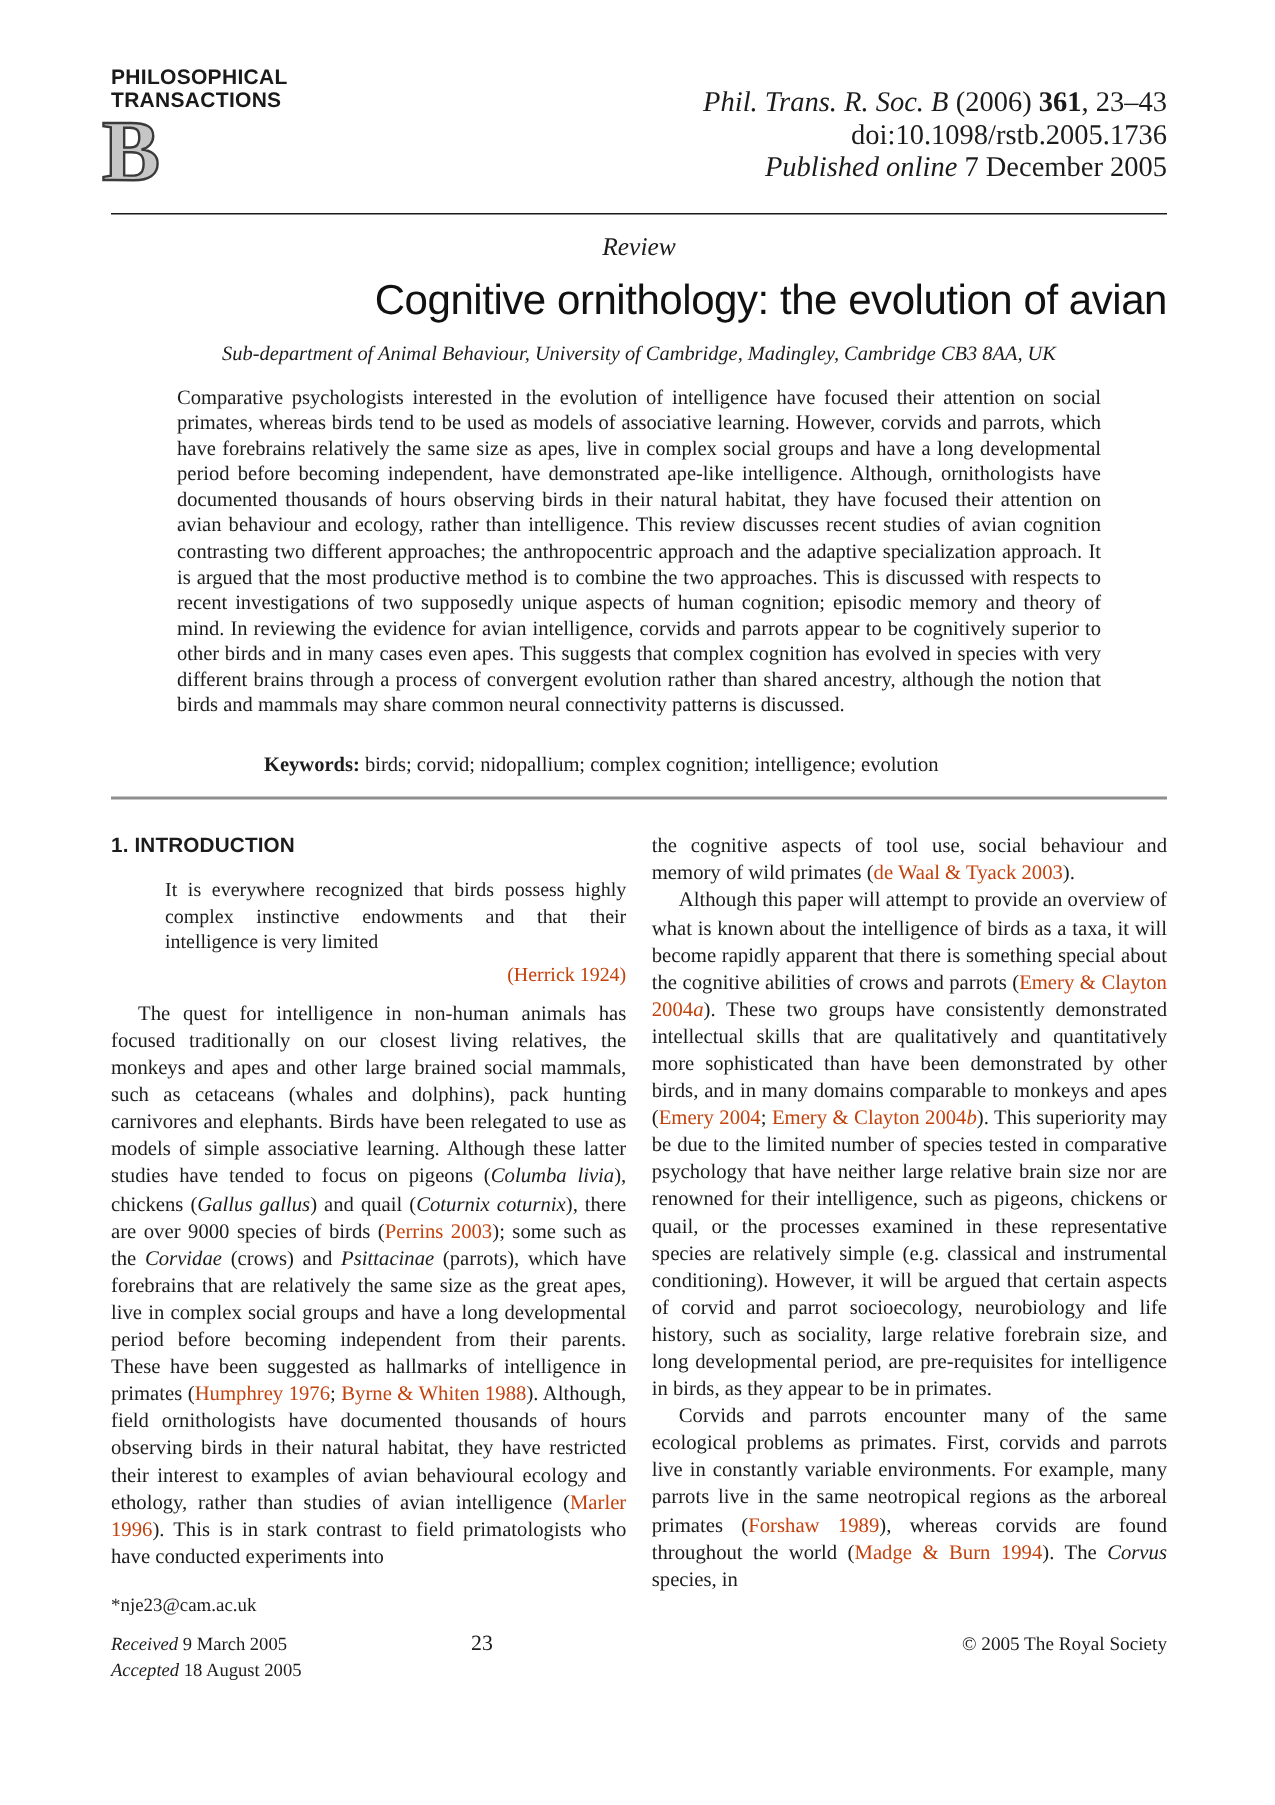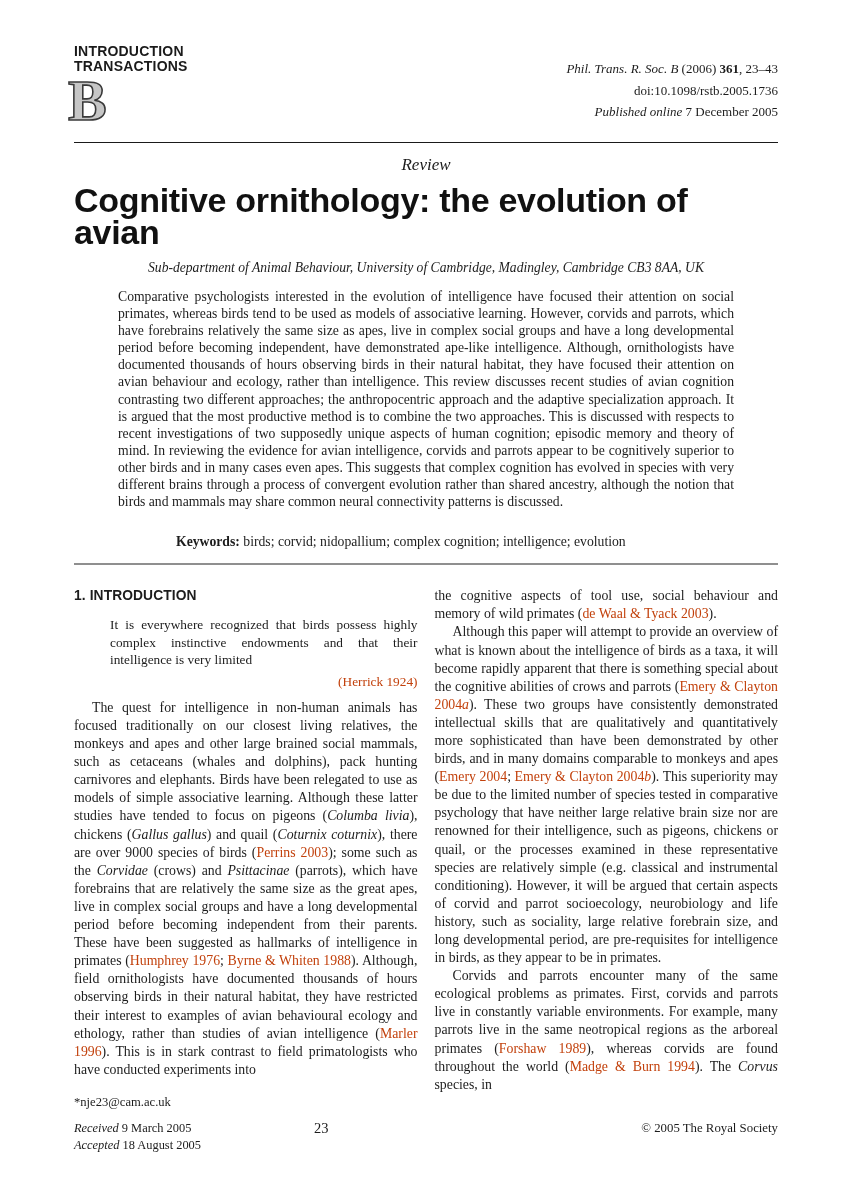--- a/index.html
+++ b/index.html
@@ -23,32 +23,32 @@
   .of-row { display: flex; align-items: center; font-size: 9.5px; letter-spacing: 1px; margin: 3px 0 2px; font-family: "Liberation Serif", serif; }
   .of-row .dash { flex: 1; height: 1.2px; background: #1a1a1a; margin: 0 3px; }
   .logo-l3, .logo-l4 { font-family: "Liberation Serif", serif; font-size: 13.5px; line-height: 16px; letter-spacing: 1.6px; }
   .logo-b {
     font-family: "Liberation Serif", serif;
     font-size: 58px; line-height: 52px; font-weight: bold;
     color: #c6c6c6;
     -webkit-text-stroke: 1.6px #3a3a3a;
     margin-left: -6px; margin-top: 2px;
   }
-  .cite-block { text-align: right; font-size: 13px; line-height: 21.5px; padding-top: 14px; }
+  .cite-block { text-align: right; font-size: 19px; line-height: 21.5px; padding-top: 14px; }
   .it { font-style: italic; }
   .bd { font-weight: bold; }
   .lnk { color: #c2410c; }
 
   .rule-top { border: none; border-top: 1.8px solid #1a1a1a; margin-top: 8px; }
 
   
   .review-line { text-align: center; font-style: italic; font-size: 17px; margin-top: 12px; }
   .article-title {
-    text-align: left; font-family: "Liberation Sans", sans-serif;
-    font-weight: bold; font-size: 34px; line-height: 32px;
+    text-align: right; font-family: "Liberation Sans", sans-serif;
+    font-weight: normal; font-size: 28px; line-height: 32px;
     margin-top: 9px; letter-spacing: -0.3px; color: #111;
   }
   .author-line { text-align: center; font-weight: bold; font-size: 17.5px; margin-top: 14px; }
   .author-line sup { font-size: 12px; vertical-align: super; }
   .affiliation { text-align: center; font-style: italic; font-size: 13.6px; margin-top: 12px; }
 
   
   .abstract { width: 616px; margin: 12px auto 0; text-align: justify; font-size: 13.7px; line-height: 17.1px; }
   .keywords { width: 616px; margin: 24px auto 0; padding-left: 58px; font-size: 13.7px; }
 
@@ -71,21 +71,21 @@
   .footer-center { flex: 1; text-align: left; font-size: 14.5px; }
   .footer-right { width: 240px; text-align: right; font-size: 12.8px; }
 </style>
 </head>
 <body>
 
 <div class="page">
 
   <div class="masthead">
     <div class="logo">
-      <div class="logo-l1">INTRODUCTION</div>
+      <div class="logo-l1">PHILOSOPHICAL</div>
       <div class="logo-l2">TRANSACTIONS</div>
       <div class="logo-bottom">
         <div class="logo-b">B</div>
       </div>
     </div>
     <div class="cite-block">
       <div><span class="it">Phil. Trans. R. Soc. B</span><span> (2006) </span><span class="bd">361</span><span>, 23–43</span></div>
       <div><span>doi:10.1098/rstb.2005.1736</span></div>
       <div><span class="it">Published online</span><span> 7 December 2005</span></div>
     </div>

